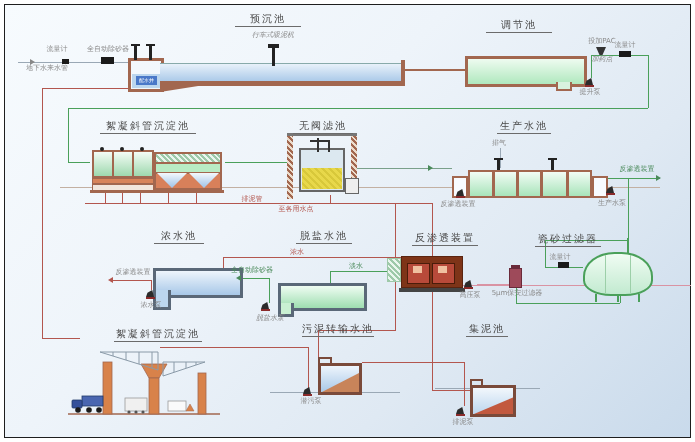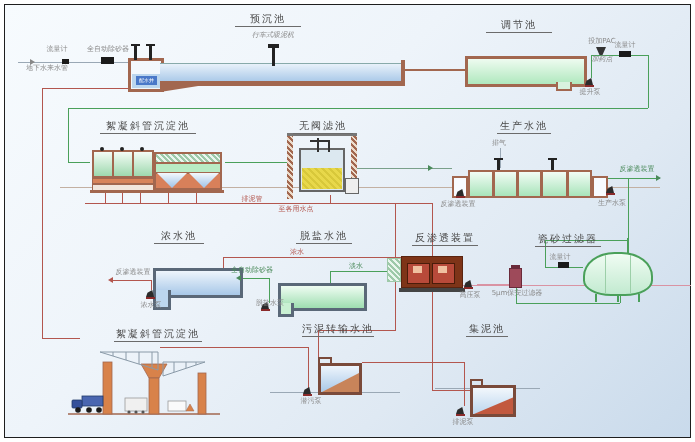--- a/index.html
+++ b/index.html
@@ -261,20 +261,20 @@
   <div class="sm r" style="left:238px;top:196px;width:28px;">排泥管</div>
   <div class="sm r" style="left:278px;top:206px;width:36px;">至各用水点</div>
   <div class="sm" style="left:487px;top:140px;width:24px;">排气</div>
   <div class="sm" style="left:440px;top:201px;width:36px;">反渗透装置</div>
   <div class="sm" style="left:594px;top:200px;width:36px;">生产水泵</div>
   <div class="sm g" style="left:618px;top:166px;width:38px;">反渗透装置</div>
   <div class="sm" style="left:114px;top:269px;width:38px;">反渗透装置</div>
   <div class="sm" style="left:136px;top:302px;width:30px;">浓水泵</div>
   <div class="sm r" style="left:285px;top:249px;width:24px;">浓水</div>
   <div class="sm g" style="left:228px;top:267px;width:48px;">全自动除砂器</div>
-  <div class="sm" style="left:250px;top:300px;width:40px;">脱盐水泵</div>
+  <div class="sm" style="left:250px;top:315px;width:40px;font-style:italic;">脱盐水泵</div>
   <div class="sm g" style="left:344px;top:263px;width:24px;">淡水</div>
   <div class="sm" style="left:454px;top:292px;width:32px;">高压泵</div>
   <div class="sm" style="left:486px;top:290px;width:62px;">5μm保安过滤器</div>
   <div class="sm" style="left:546px;top:254px;width:28px;">流量计</div>
   <div class="sm" style="left:296px;top:398px;width:30px;">潜污泵</div>
   <div class="sm" style="left:448px;top:419px;width:30px;">排泥泵</div>
 </div>
 
 </body></html>

